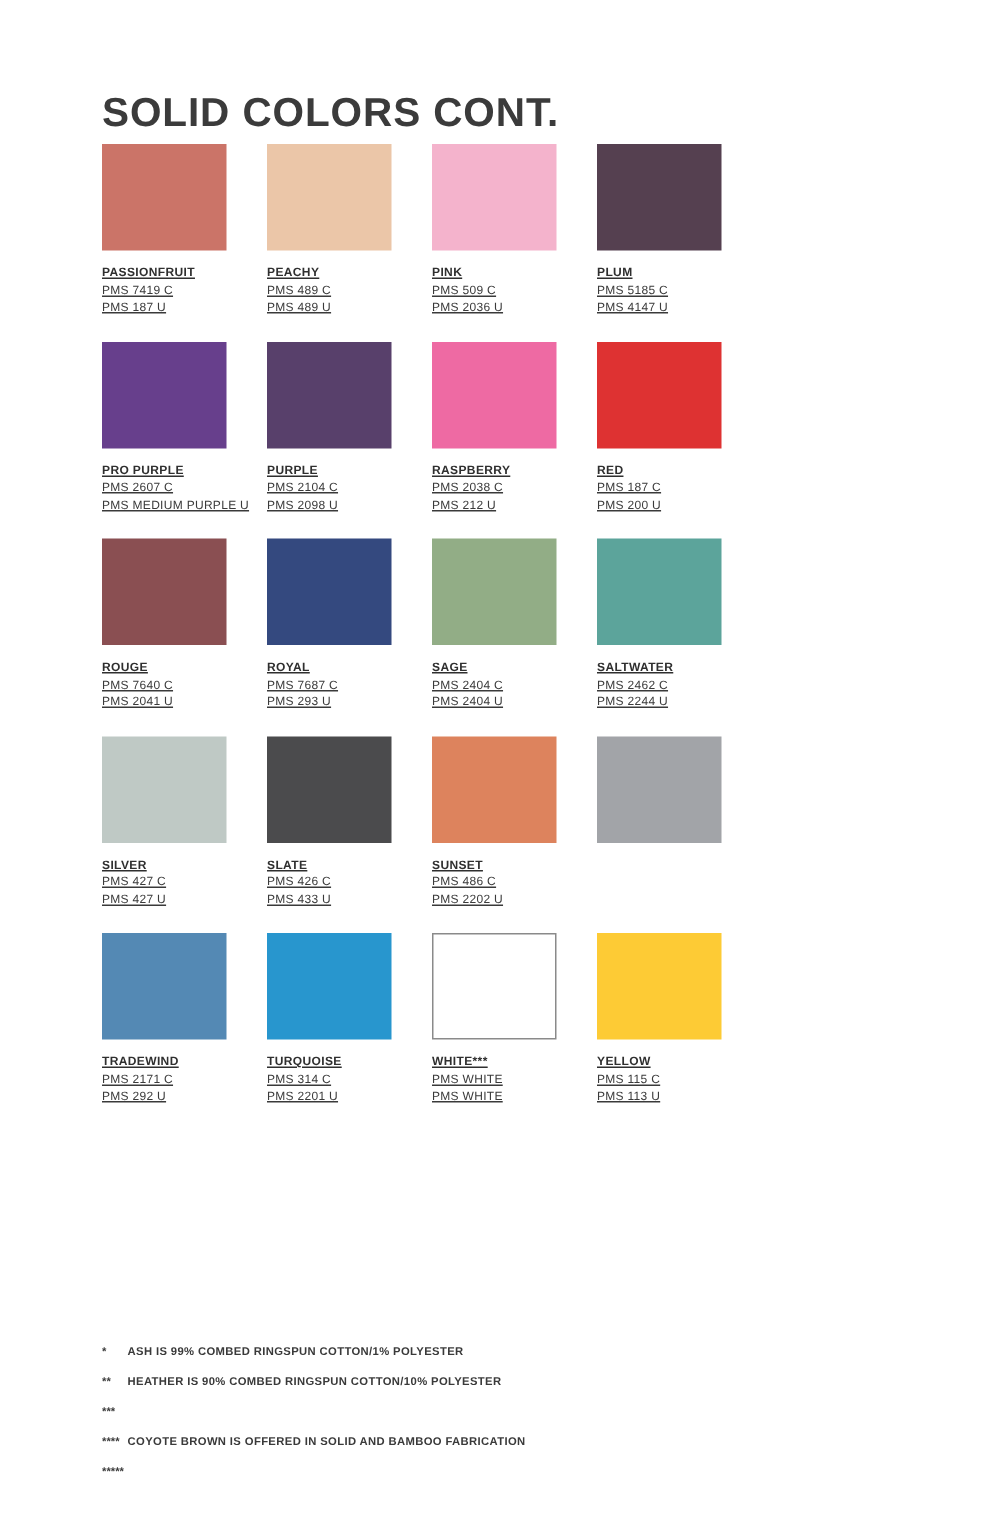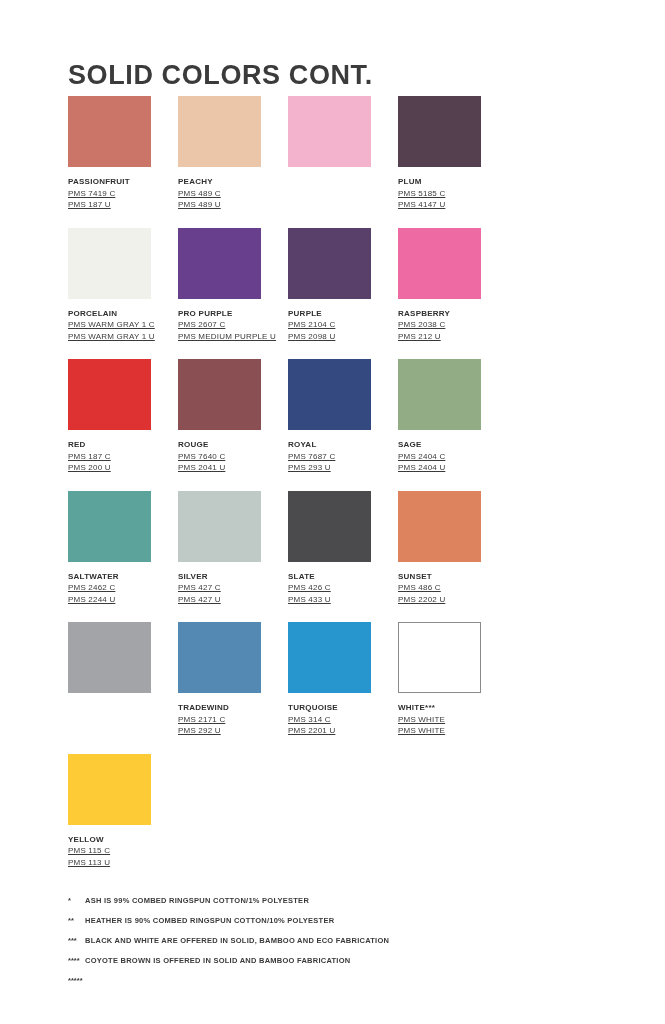--- a/index.html
+++ b/index.html
@@ -67,20 +67,21 @@
     width: 104px;
   }
 
   .swatch-name {
     font-size: 8px;
     font-weight: bold;
     letter-spacing: 0.25px;
     color: #2f2f2f;
     line-height: 11.5px;
     text-transform: uppercase;
+    text-decoration: underline;
   }
 
   .swatch-code {
     font-size: 8px;
     font-weight: normal;
     letter-spacing: 0.2px;
     color: #3a3a3a;
     line-height: 11.5px;
     text-transform: uppercase;
     text-decoration: underline;
@@ -142,38 +143,35 @@
       <div class="swatch-cell">
         <div class="swatch-chip" style="background-color: rgb(235, 198, 168);"></div>
         <div class="swatch-info">
           <div class="swatch-name">PEACHY</div>
           <div class="swatch-code">PMS 489 C</div>
           <div class="swatch-code">PMS 489 U</div>
         </div>
       </div>
       <div class="swatch-cell">
         <div class="swatch-chip" style="background-color: rgb(244, 179, 204);"></div>
+        <div class="swatch-info">
+          <div class="swatch-name">PINK</div>
+          <div class="swatch-code">PMS 509 C</div>
+          <div class="swatch-code">PMS 2036 U</div>
+        </div>
       </div>
       <div class="swatch-cell">
         <div class="swatch-chip" style="background-color: rgb(85, 64, 80);"></div>
         <div class="swatch-info">
           <div class="swatch-name">PLUM</div>
           <div class="swatch-code">PMS 5185 C</div>
           <div class="swatch-code">PMS 4147 U</div>
         </div>
       </div>
       <div class="swatch-cell">
-        <div class="swatch-chip" style="background-color: rgb(241, 241, 236);"></div>
-        <div class="swatch-info">
-          <div class="swatch-name">PORCELAIN</div>
-          <div class="swatch-code">PMS WARM GRAY 1 C</div>
-          <div class="swatch-code">PMS WARM GRAY 1 U</div>
-        </div>
-      </div>
-      <div class="swatch-cell">
         <div class="swatch-chip" style="background-color: rgb(103, 63, 140);"></div>
         <div class="swatch-info">
           <div class="swatch-name">PRO PURPLE</div>
           <div class="swatch-code">PMS 2607 C</div>
           <div class="swatch-code">PMS MEDIUM PURPLE U</div>
         </div>
       </div>
       <div class="swatch-cell">
         <div class="swatch-chip" style="background-color: rgb(88, 64, 107);"></div>
         <div class="swatch-info">
@@ -295,21 +293,20 @@
       <div class="footnote-row">
         <div class="footnote-marker">*</div>
         <div class="footnote-text">ASH IS 99% COMBED RINGSPUN COTTON/1% POLYESTER</div>
       </div>
       <div class="footnote-row">
         <div class="footnote-marker">**</div>
         <div class="footnote-text">HEATHER IS 90% COMBED RINGSPUN COTTON/10% POLYESTER</div>
       </div>
       <div class="footnote-row">
         <div class="footnote-marker">***</div>
-        <div class="footnote-text">BLACK AND WHITE ARE OFFERED IN SOLID, BAMBOO AND ECO FABRICATION</div>
       </div>
       <div class="footnote-row">
         <div class="footnote-marker">****</div>
         <div class="footnote-text">COYOTE BROWN IS OFFERED IN SOLID AND BAMBOO FABRICATION</div>
       </div>
       <div class="footnote-row">
         <div class="footnote-marker">*****</div>
       </div>
     </div>
 

